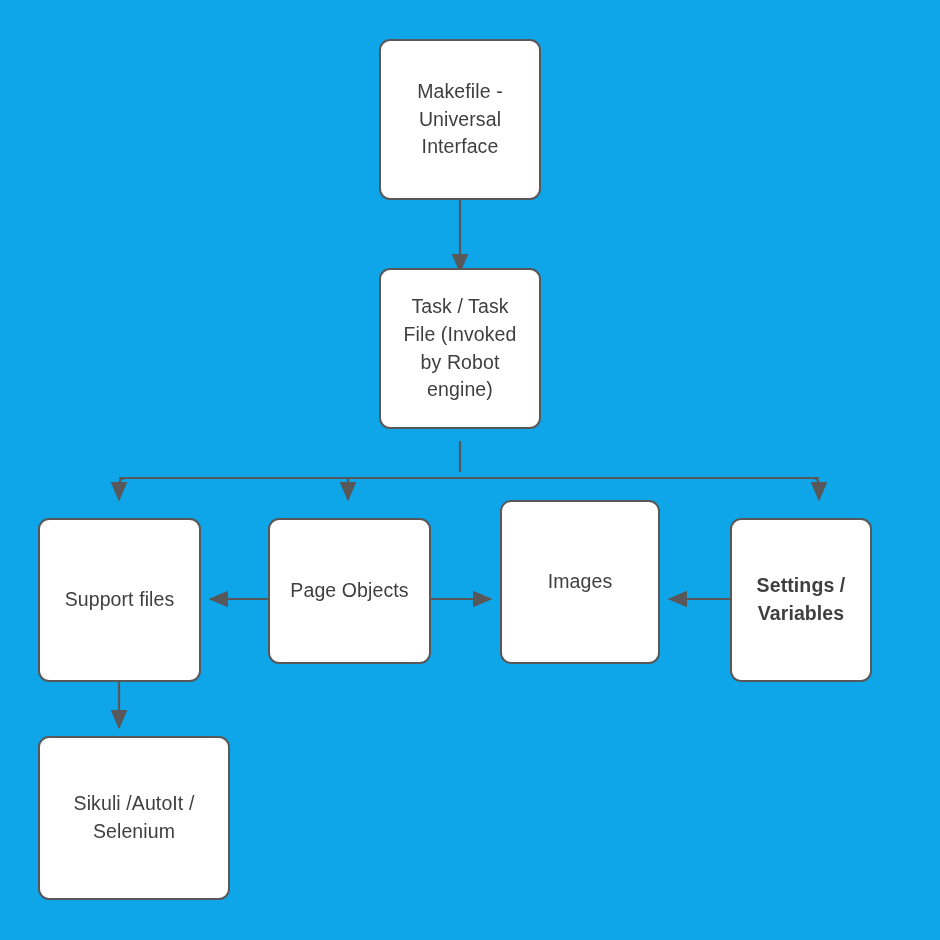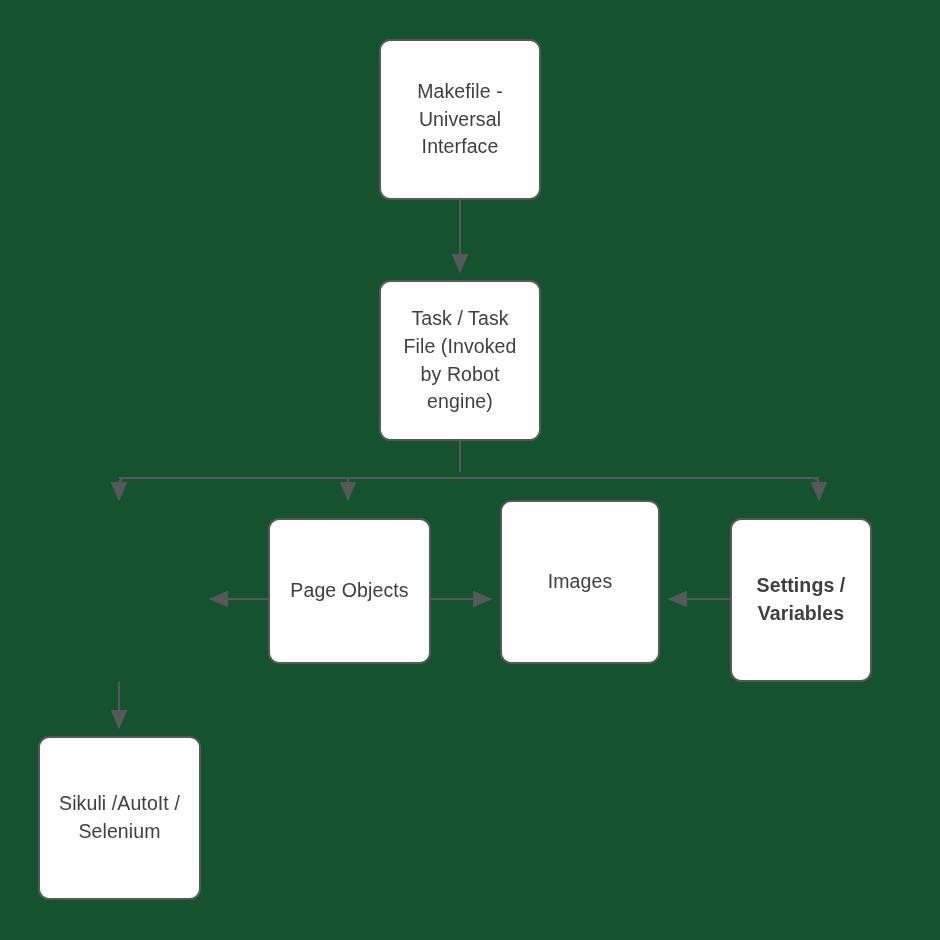--- a/index.html
+++ b/index.html
@@ -4,21 +4,21 @@
 <style>
   html, body {
     margin: 0;
     padding: 0;
     background: #ffffff;
   }
   #canvas {
     position: relative;
     width: 940px;
     height: 940px;
-    background: #14532d;
+    background: #0ea5e9;
     font-family: "Liberation Sans", sans-serif;
     overflow: hidden;
   }
   #edges {
     position: absolute;
     left: 0;
     top: 0;
     width: 940px;
     height: 940px;
   }
@@ -80,39 +80,42 @@
 
     </g>
   </svg>
 
   <div class="node" style="left:379px; top:39px; width:162px; height:161px;">
     <span class="node-label">Makefile -
 Universal
 Interface</span>
   </div>
 
-  <div class="node" style="left:379px; top:280px; width:162px; height:161px;">
+  <div class="node" style="left:379px; top:268px; width:162px; height:161px;">
     <span class="node-label">Task / Task
 File (Invoked
 by Robot
 engine)</span>
   </div>
 
+  <div class="node" style="left:38px; top:518px; width:163px; height:164px;">
+    <span class="node-label">Support files</span>
+  </div>
 
   <div class="node" style="left:268px; top:518px; width:163px; height:146px;">
     <span class="node-label">Page Objects</span>
   </div>
 
   <div class="node" style="left:500px; top:500px; width:160px; height:164px;">
     <span class="node-label">Images</span>
   </div>
 
   <div class="node" style="left:730px; top:518px; width:142px; height:164px;font-weight:bold;">
     <span class="node-label">Settings /
 Variables</span>
   </div>
 
-  <div class="node" style="left:38px; top:736px; width:163px; height:164px;">
+  <div class="node" style="left:38px; top:736px; width:192px; height:164px;">
     <span class="node-label">Sikuli /AutoIt /
 Selenium</span>
   </div>
 
 </div>
 
 </body></html>

